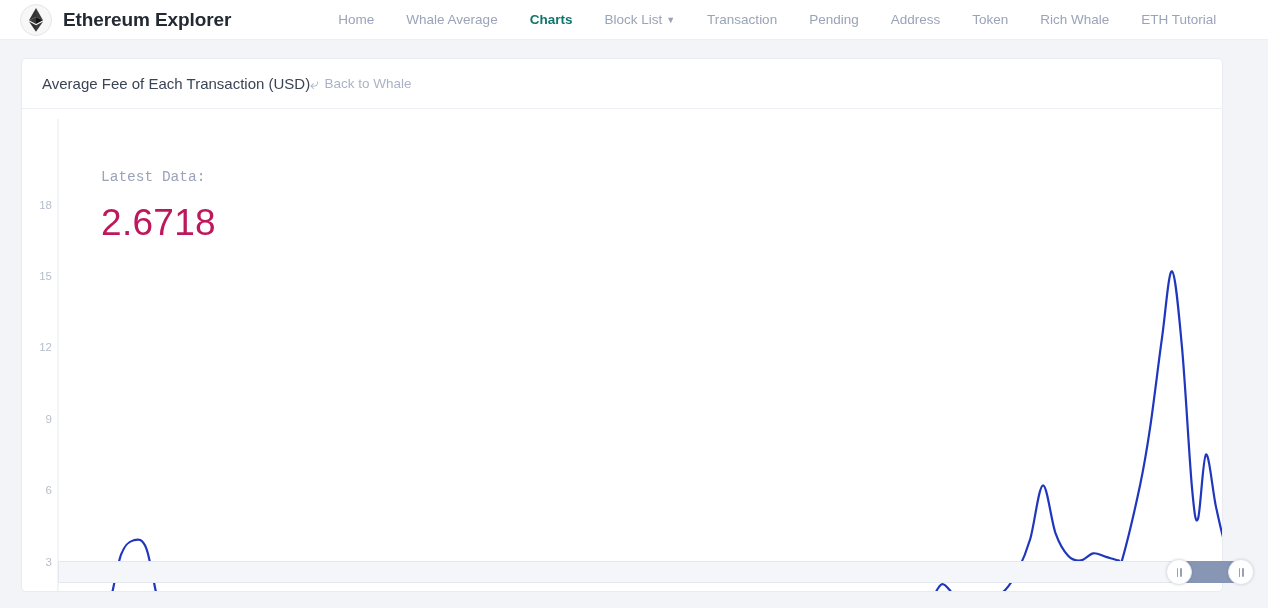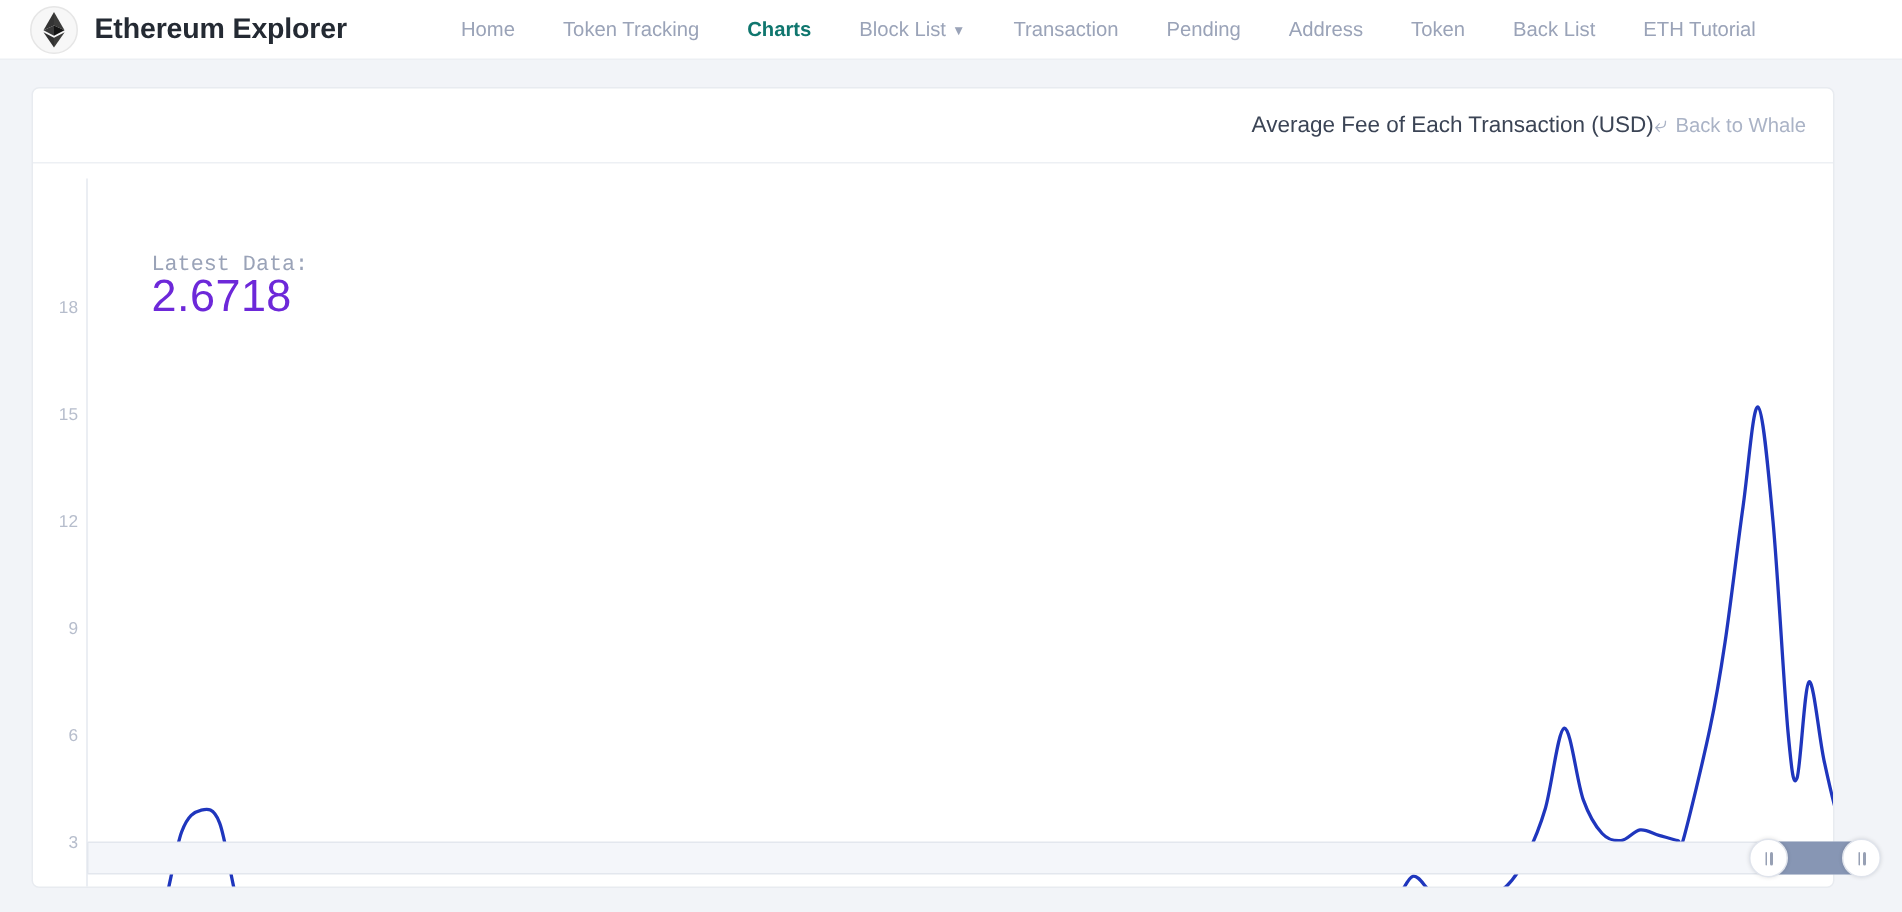--- a/index.html
+++ b/index.html
@@ -13,20 +13,21 @@
   }
 
   
   .navbar {
     height: 40px;
     background: #ffffff;
     display: flex;
     align-items: center;
     padding: 0 0 0 20px;
     border-bottom: 1px solid #eceff3;
+    gap: 31px;
   }
   .brand {
     display: flex;
     align-items: center;
     gap: 11px;
     margin-right: 60px;
   }
   .brand-logo {
     width: 32px; height: 32px;
     border-radius: 50%;
@@ -74,21 +75,21 @@
     width: 1202px; height: 534px;
     background: #ffffff;
     border: 1px solid #e8ebf0;
     border-radius: 5px;
   }
   .card-header {
     height: 50px;
     border-bottom: 1px solid #edf0f4;
     display: flex;
     align-items: center;
-    justify-content: flex-end;
+    justify-content: flex-start;
     padding: 0 18px 0 20px;
   }
   .card-title {
     font-size: 15px;
     color: #3b4455;
   }
   .back-link {
     font-size: 13.5px;
     color: #aab3c6;
     display: flex;
@@ -114,23 +115,23 @@
 
   .latest-label {
     position: absolute;
     left: 79px; top: 60px;
     font-size: 14.5px;
     color: #9aa3b8;
     font-family: Liberation Mono, monospace;
   }
   .latest-value {
     position: absolute;
-    left: 79px; top: 72px;
-    font-size: 30px;
-    color: #6d28d9;
+    left: 79px; top: 93px;
+    font-size: 37px;
+    color: #be185d;
     letter-spacing: 0.3px;
   }
   .ytick, .xtick {
     font-family: "Liberation Sans", sans-serif;
     font-size: 11.5px;
     fill: #b6bdcc;
   }
   .xtick { font-size: 12px; }
   .axis-line { stroke: #e4e8ef; stroke-width: 1; }
   .series-line {
@@ -195,28 +196,28 @@
         <polygon points="8,18.6 8,25.6 15.7,14.7" fill="#3c3c3b"></polygon>
         <polygon points="8,25.6 8,18.6 0.4,14.7" fill="#313131"></polygon>
         <polygon points="8,17.2 15.6,13.2 8,9.8" fill="#141414"></polygon>
         <polygon points="0.4,13.2 8,17.2 8,9.8" fill="#393939"></polygon>
       </svg>
     </div>
     <div class="brand-name">Ethereum Explorer</div>
   </div>
   <nav class="nav-links">
     <a class="nav-link">Home</a>
-    <a class="nav-link">Token Tracking</a>
+    <a class="nav-link">Whale Average</a>
     <a class="nav-link active">Charts</a>
     <a class="nav-link"><span>Block List</span><span class="caret">▼</span></a>
     <a class="nav-link">Transaction</a>
     <a class="nav-link">Pending</a>
     <a class="nav-link">Address</a>
     <a class="nav-link">Token</a>
-    <a class="nav-link">Back List</a>
+    <a class="nav-link">Rich Whale</a>
     <a class="nav-link">ETH Tutorial</a>
   </nav>
 </div>
 
 <div class="card">
 
   <div class="card-header">
     <div class="card-title">Average Fee of Each Transaction (USD)</div>
     <div class="back-link">
       <span class="back-arrow">⤷</span>

